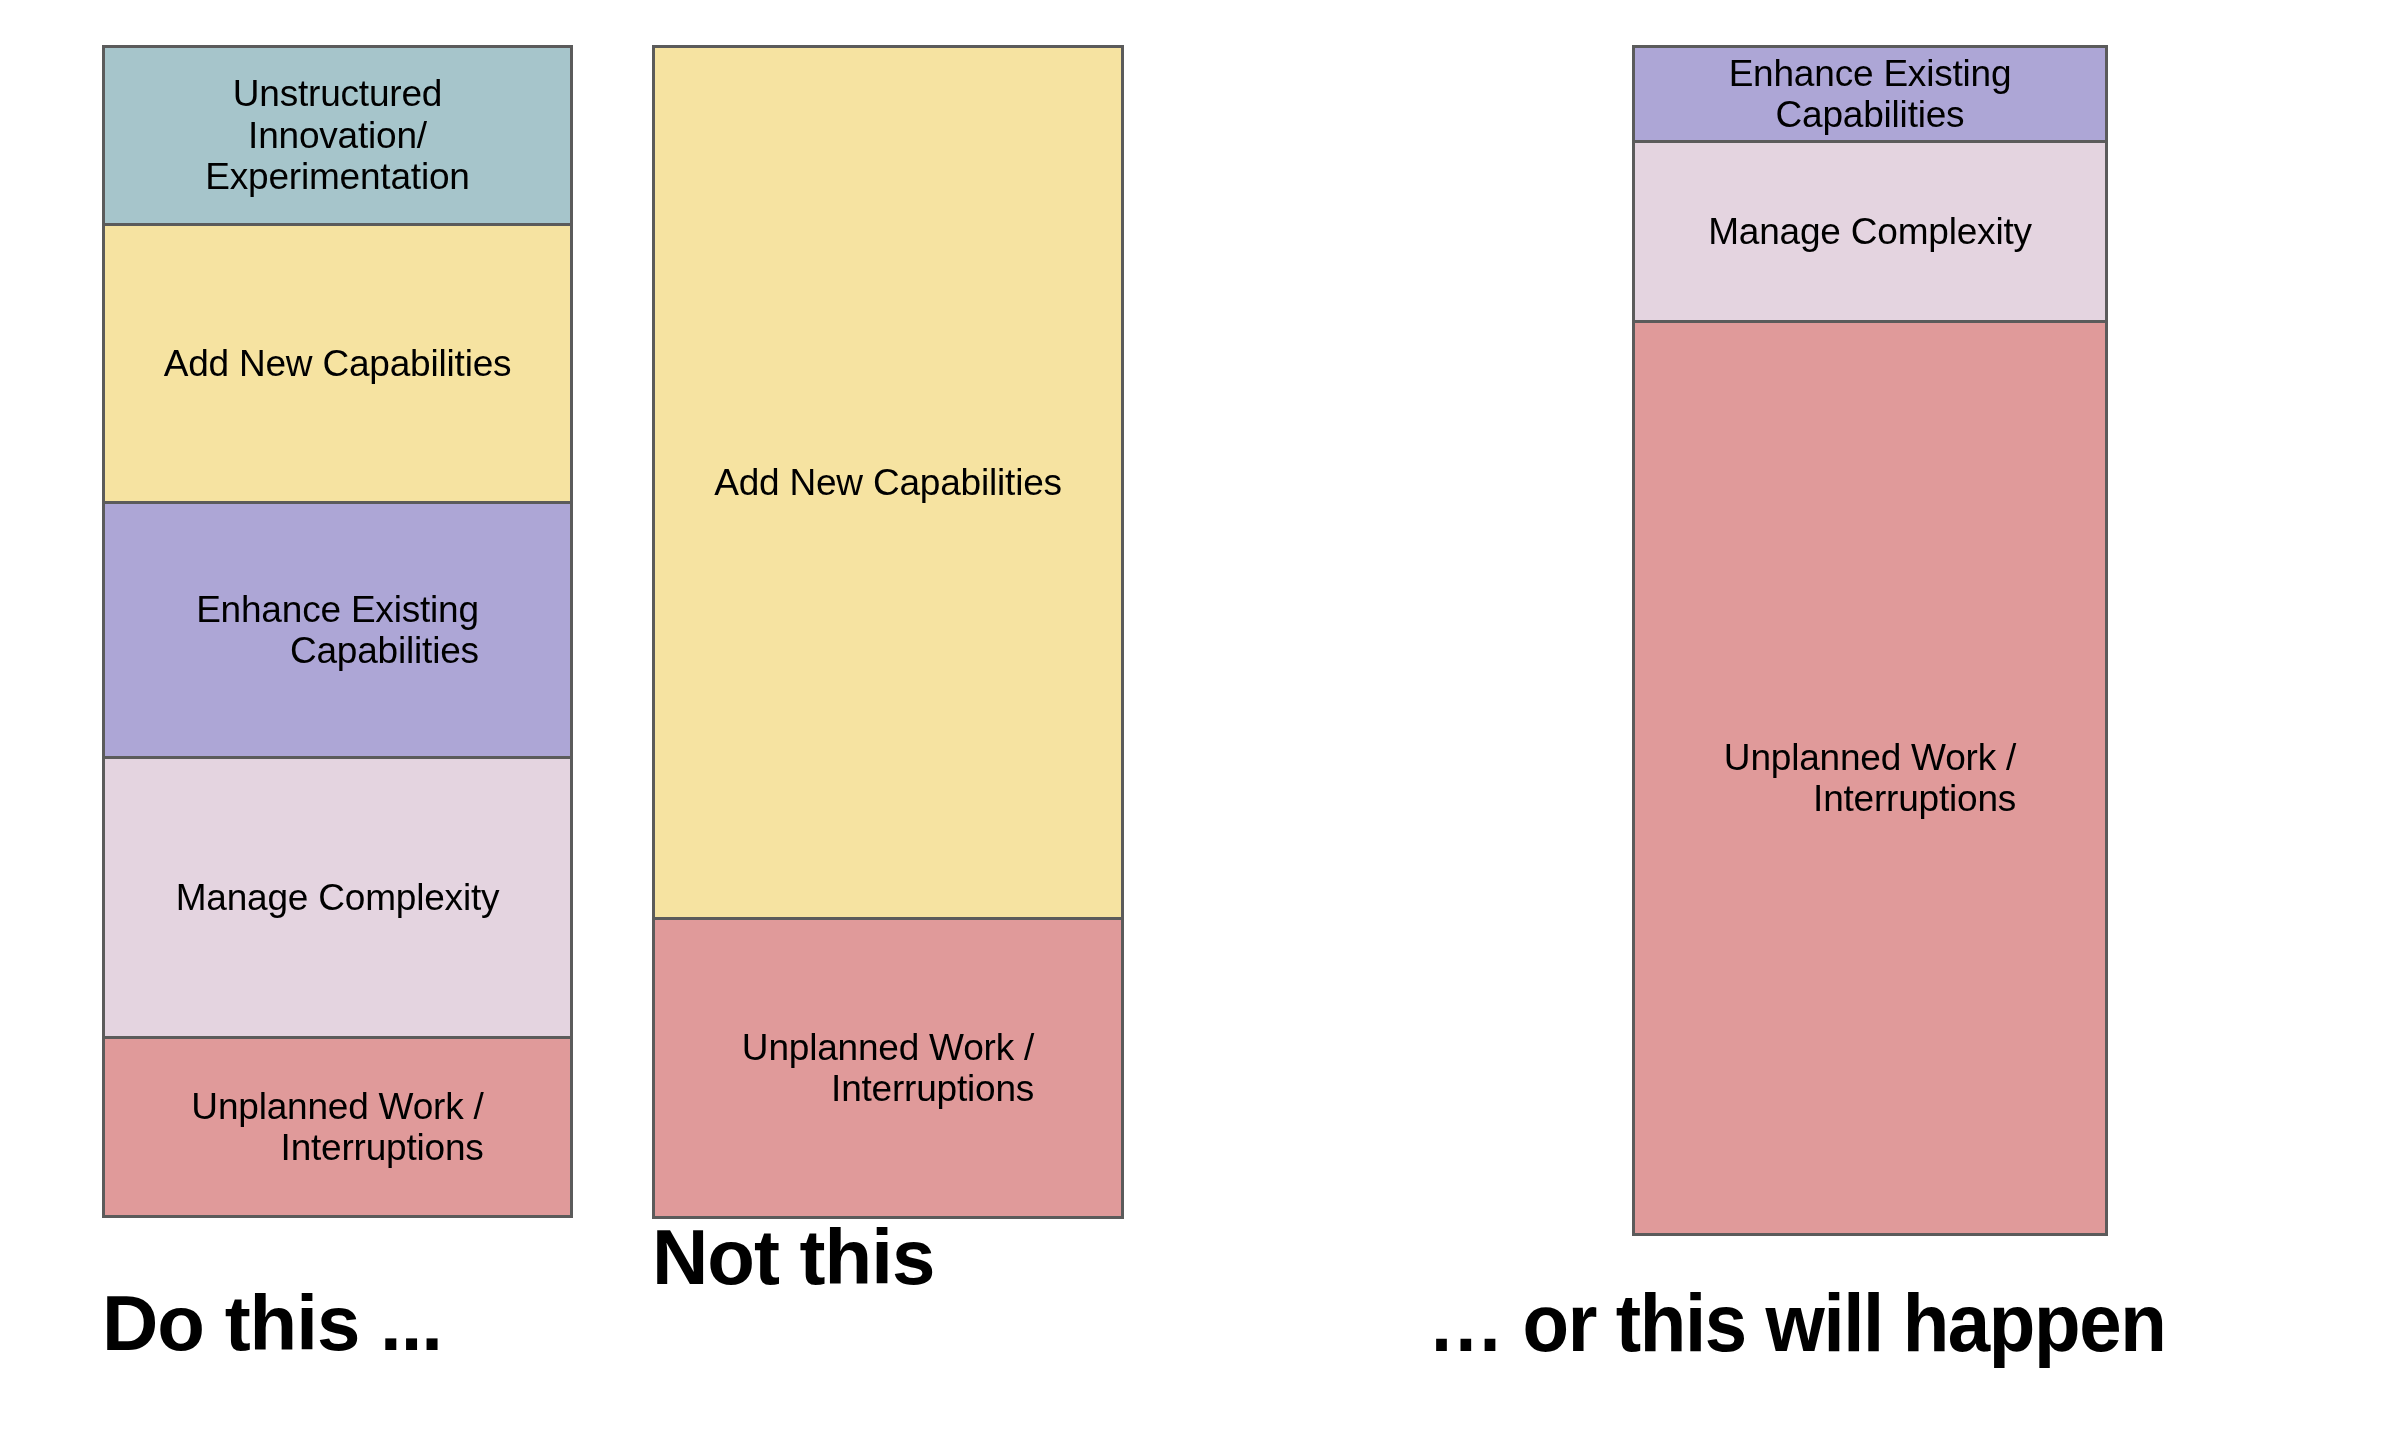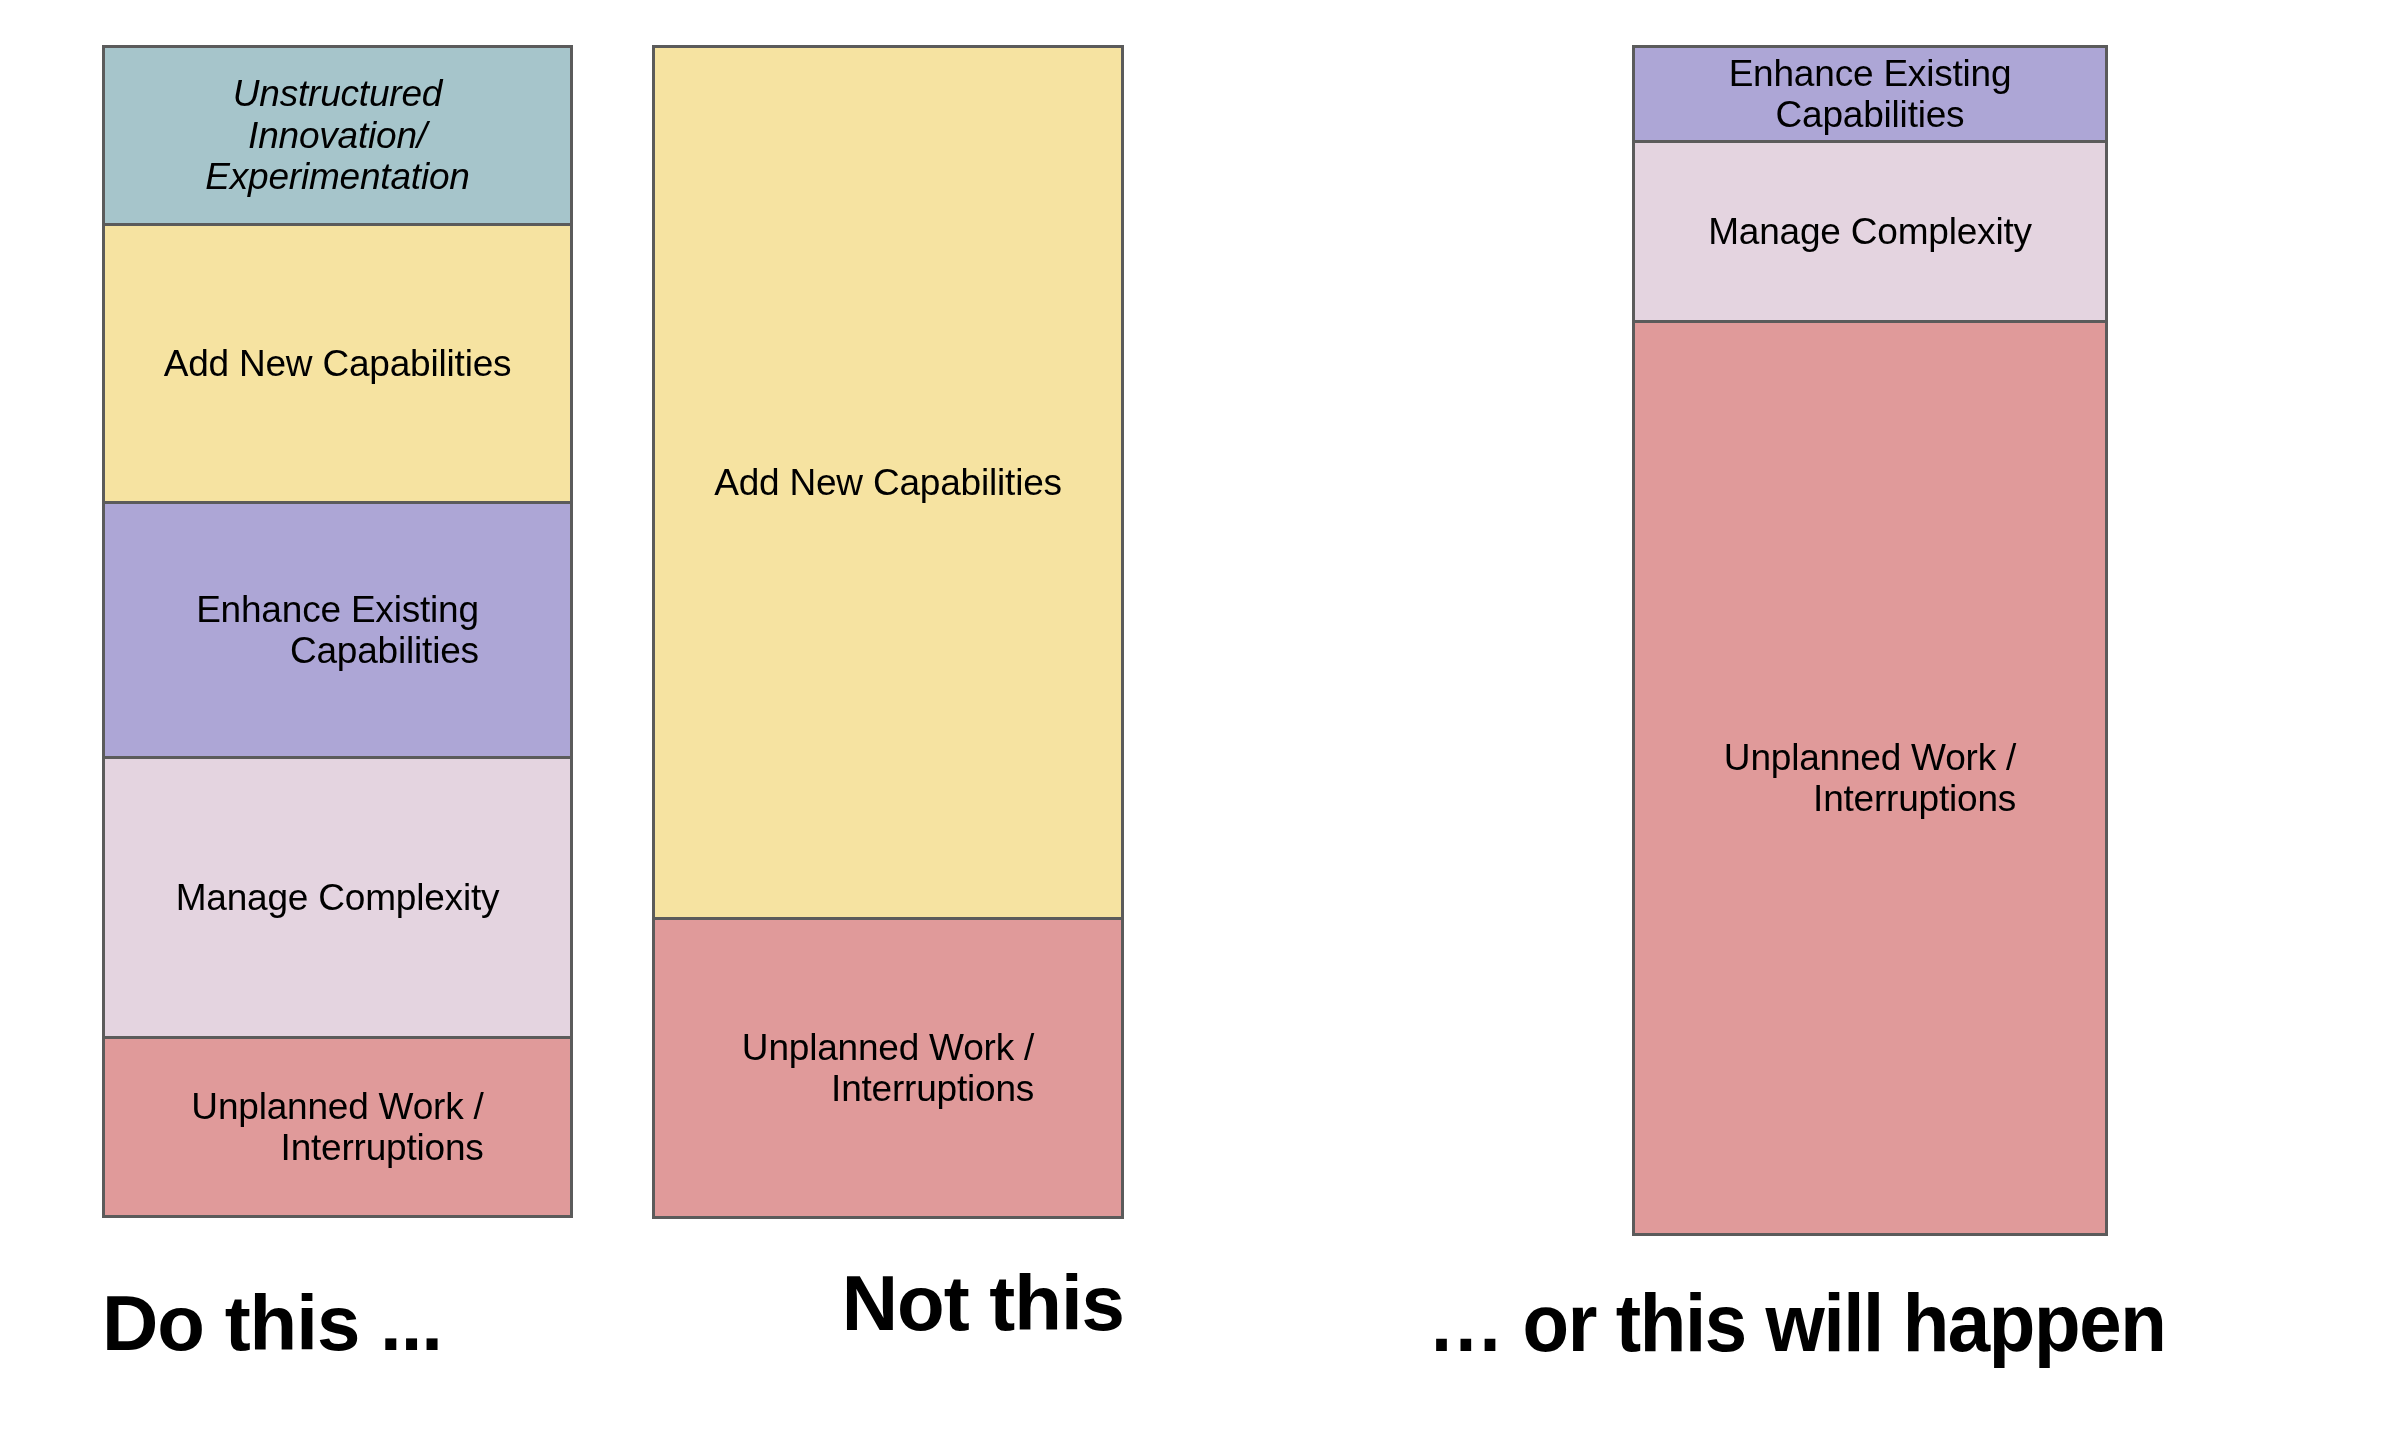--- a/index.html
+++ b/index.html
@@ -69,44 +69,44 @@
   }
   #caption-do-this {
     left: 102px;
     top: 1278px;
     width: 471px;
     font-size: 78px;
     letter-spacing: -1px;
   }
   #caption-not-this {
     left: 652px;
-    top: 1258px;
+    top: 1212px;
     width: 472px;
-    text-align: right;
+    text-align: left;
     font-size: 78px;
     letter-spacing: -1px;
   }
   #caption-will-happen {
     left: 1380px;
     top: 1276px;
     width: 896px;
     text-align: center;
     font-size: 82px;
     letter-spacing: -1.5px;
     transform: scaleX(0.93);
     transform-origin: left center;
   }
 </style>
 </head>
 <body>
 
 <div class="canvas">
 
   <div class="column" id="col-do-this">
-    <div class="segment" style="background: rgb(166, 197, 203); height: 181px; border-color: rgb(91, 91, 91); font-style: italic;">
+    <div class="segment" style="background: rgb(166, 197, 203); height: 181px; border-color: rgb(91, 91, 91);">
       <span class="seg-label">Unstructured
 Innovation/
 Experimentation</span>
     </div>
     <div class="segment" style="background: rgb(246, 227, 161); height: 281px; border-color: rgb(91, 91, 91);">
       <span class="seg-label">Add New Capabilities</span>
     </div>
     <div class="segment" style="background: rgb(173, 166, 214); height: 258px; border-color: rgb(91, 91, 91);">
       <span class="seg-label">Enhance Existing
 Capabilities</span>

